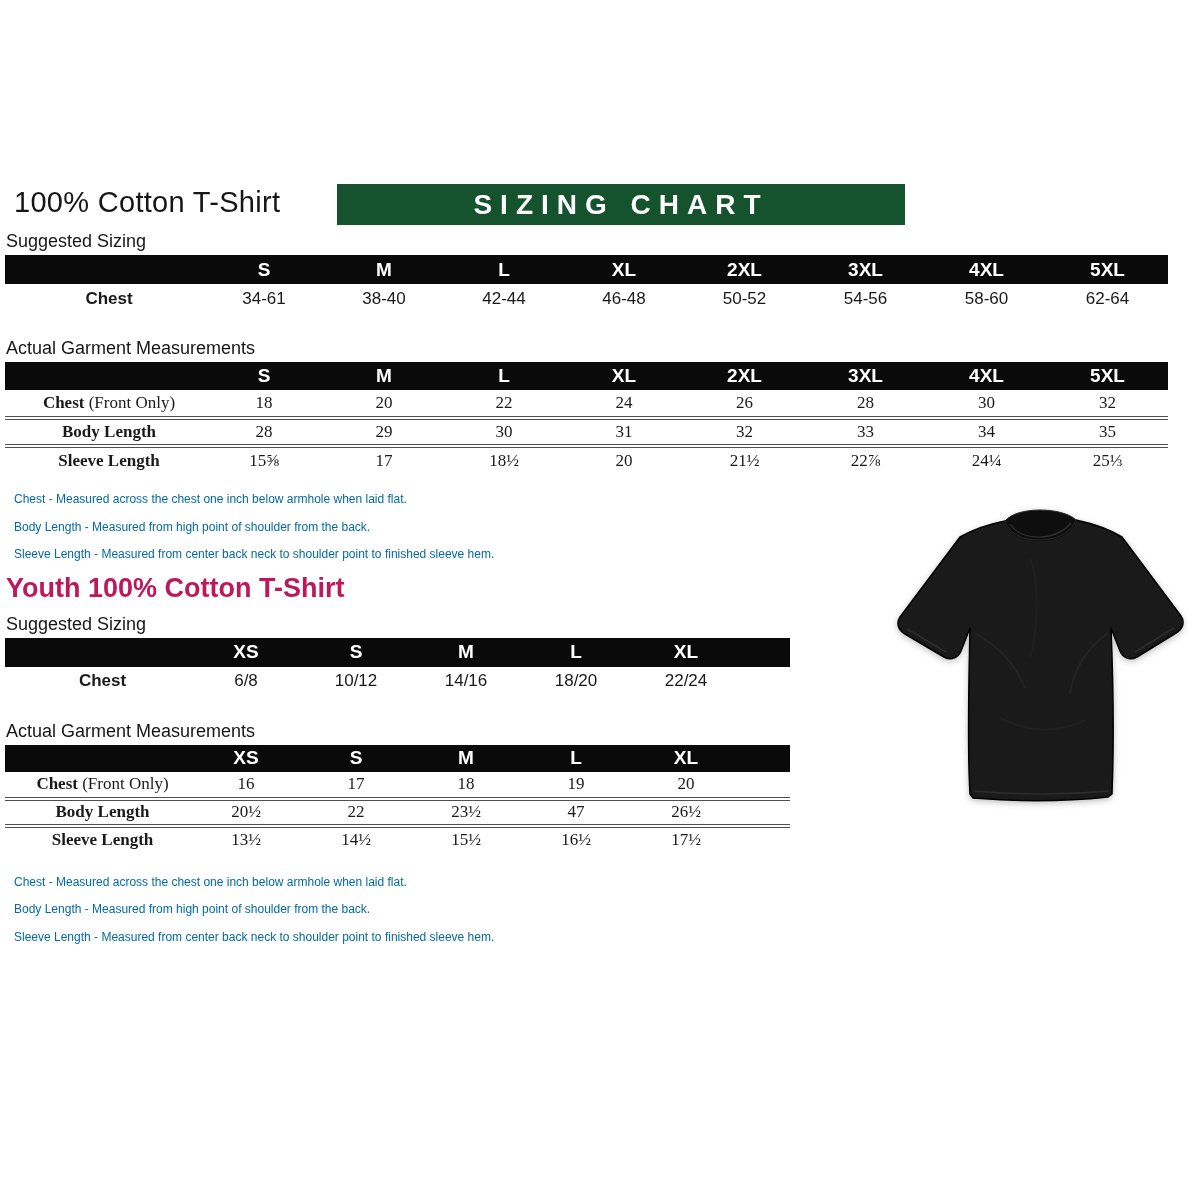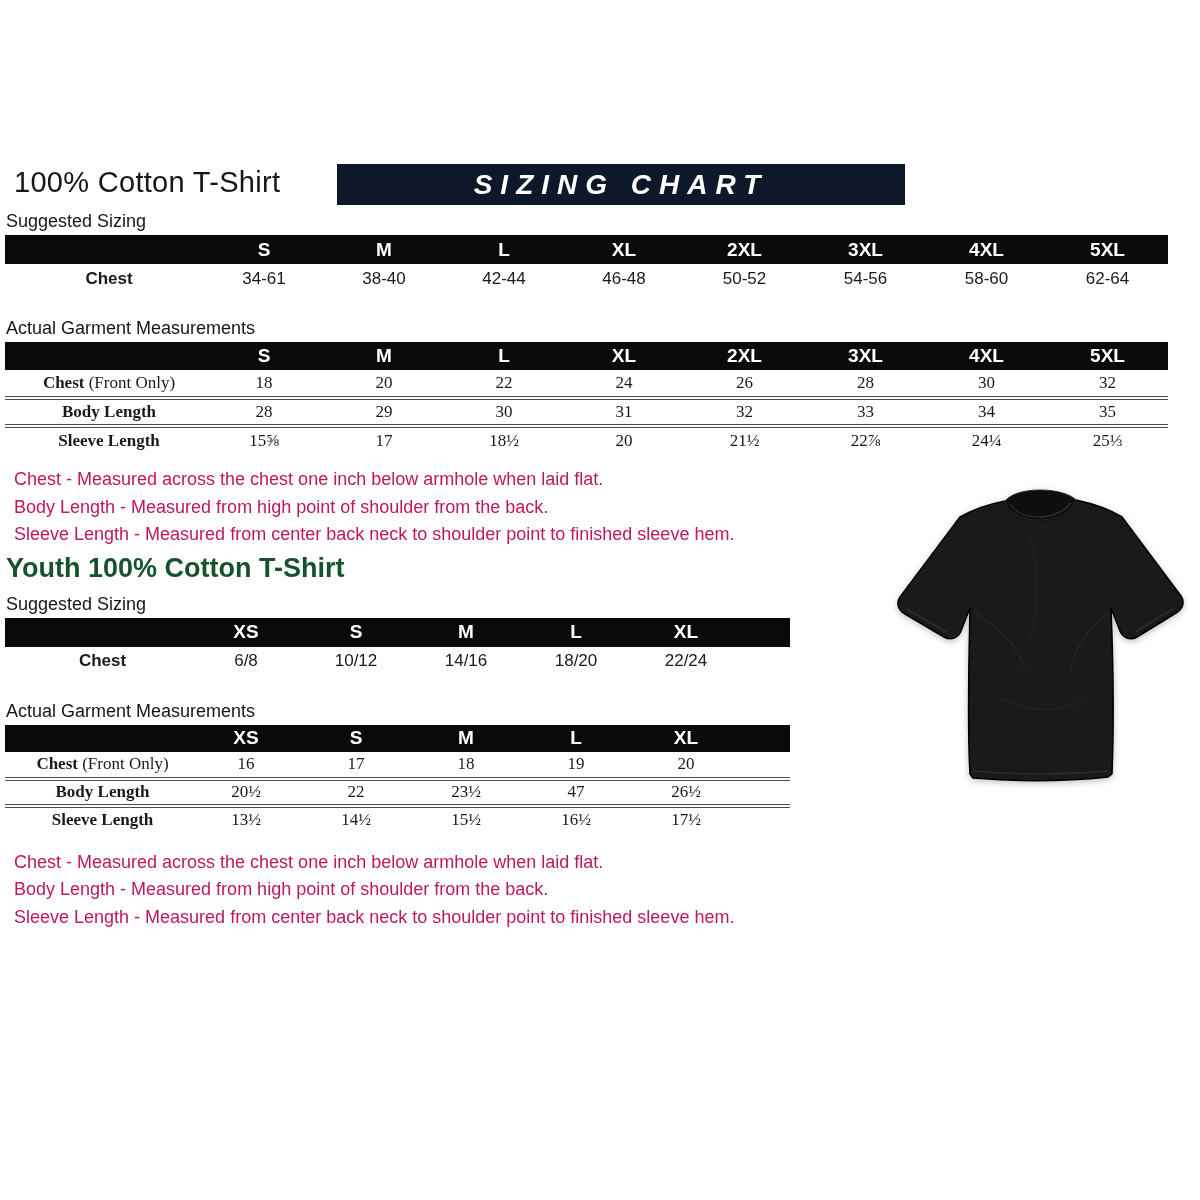--- a/index.html
+++ b/index.html
@@ -2,30 +2,30 @@
 <html><head>
 <meta charset="utf-8">
 <style>
   * { margin:0; padding:0; box-sizing:border-box; }
   html,body { background:#ffffff; }
   body {
     width:1200px; height:1200px;
     font-family:"Liberation Sans","DejaVu Sans",sans-serif;
     color:#141414;
   }
-  .page { position:relative; width:1200px; height:968px; overflow:hidden; background:#fff; }
+  .page { position:relative; width:1200px; height:968px; overflow:hidden; background:#fff;margin-top:20px; }
   .content { position:absolute; top:165px; left:0; width:1200px; }
 
   
   .hdr { position:relative; height:44px; }
   .title { position:absolute; left:14px; top:1px; font-size:29px; font-weight:400; letter-spacing:0.3px; color:#161616; }
   .banner {
     position:absolute; left:337px; top:-1px; width:568px; height:41px;
-    background:#0f172a; color:#ffffff; font-weight:bold; font-size:28px;
-    letter-spacing:8px; text-align:center; line-height:41px;font-style:italic;
+    background:#14532d; color:#ffffff; font-weight:bold; font-size:28px;
+    letter-spacing:8px; text-align:center; line-height:41px;
   }
 
   .seclabel { font-size:18px; margin:2px 0 3px 6px; color:#161616; }
   .seclabel2 { margin-top:24px; }
   .seclabel3 { margin-top:10px; }
   .seclabel4 { margin-top:26px; }
 
   table { border-collapse:collapse; table-layout:fixed; margin-left:5px; }
   .adult-t { width:1163px; }
   .youth-t { width:785px; }
@@ -37,23 +37,23 @@
   td.rowlabel { text-align:center; padding-left:9px; font-weight:bold; }
   td.rowlabel .suffix { font-weight:normal; }
 
   .measure th { height:28px; }
   .measure td { height:28px;font-family:Liberation Serif, serif; }
   .measure tbody tr + tr td { border-top:4px double #4f4f4f; }
   .youth-t.measure th { height:27px; }
   .youth-t.measure td { height:27px; }
   .youth-t td { height:28px; }
 
-  .notes { margin:12px 0 0 14px; font-size:18px; line-height:27.5px; color:#be185d; }
+  .notes { margin:12px 0 0 14px; font-size:12px; line-height:27.5px; color:#0369a1; }
   .notes2 { margin-top:16px; }
-  .youth-title { font-size:27px; font-weight:bold; margin:4px 0 0 6px; color:#14532d; }
+  .youth-title { font-size:27px; font-weight:bold; margin:4px 0 0 6px; color:#be185d; }
 
   
   .tee-wrap {
     position:absolute; left:880px; top:478px; width:320px; height:335px;
   }
   .tee-wrap svg { filter:drop-shadow(0px 2px 3px rgba(0,0,0,0.25)); }
 </style>
 </head>
 <body>
 

